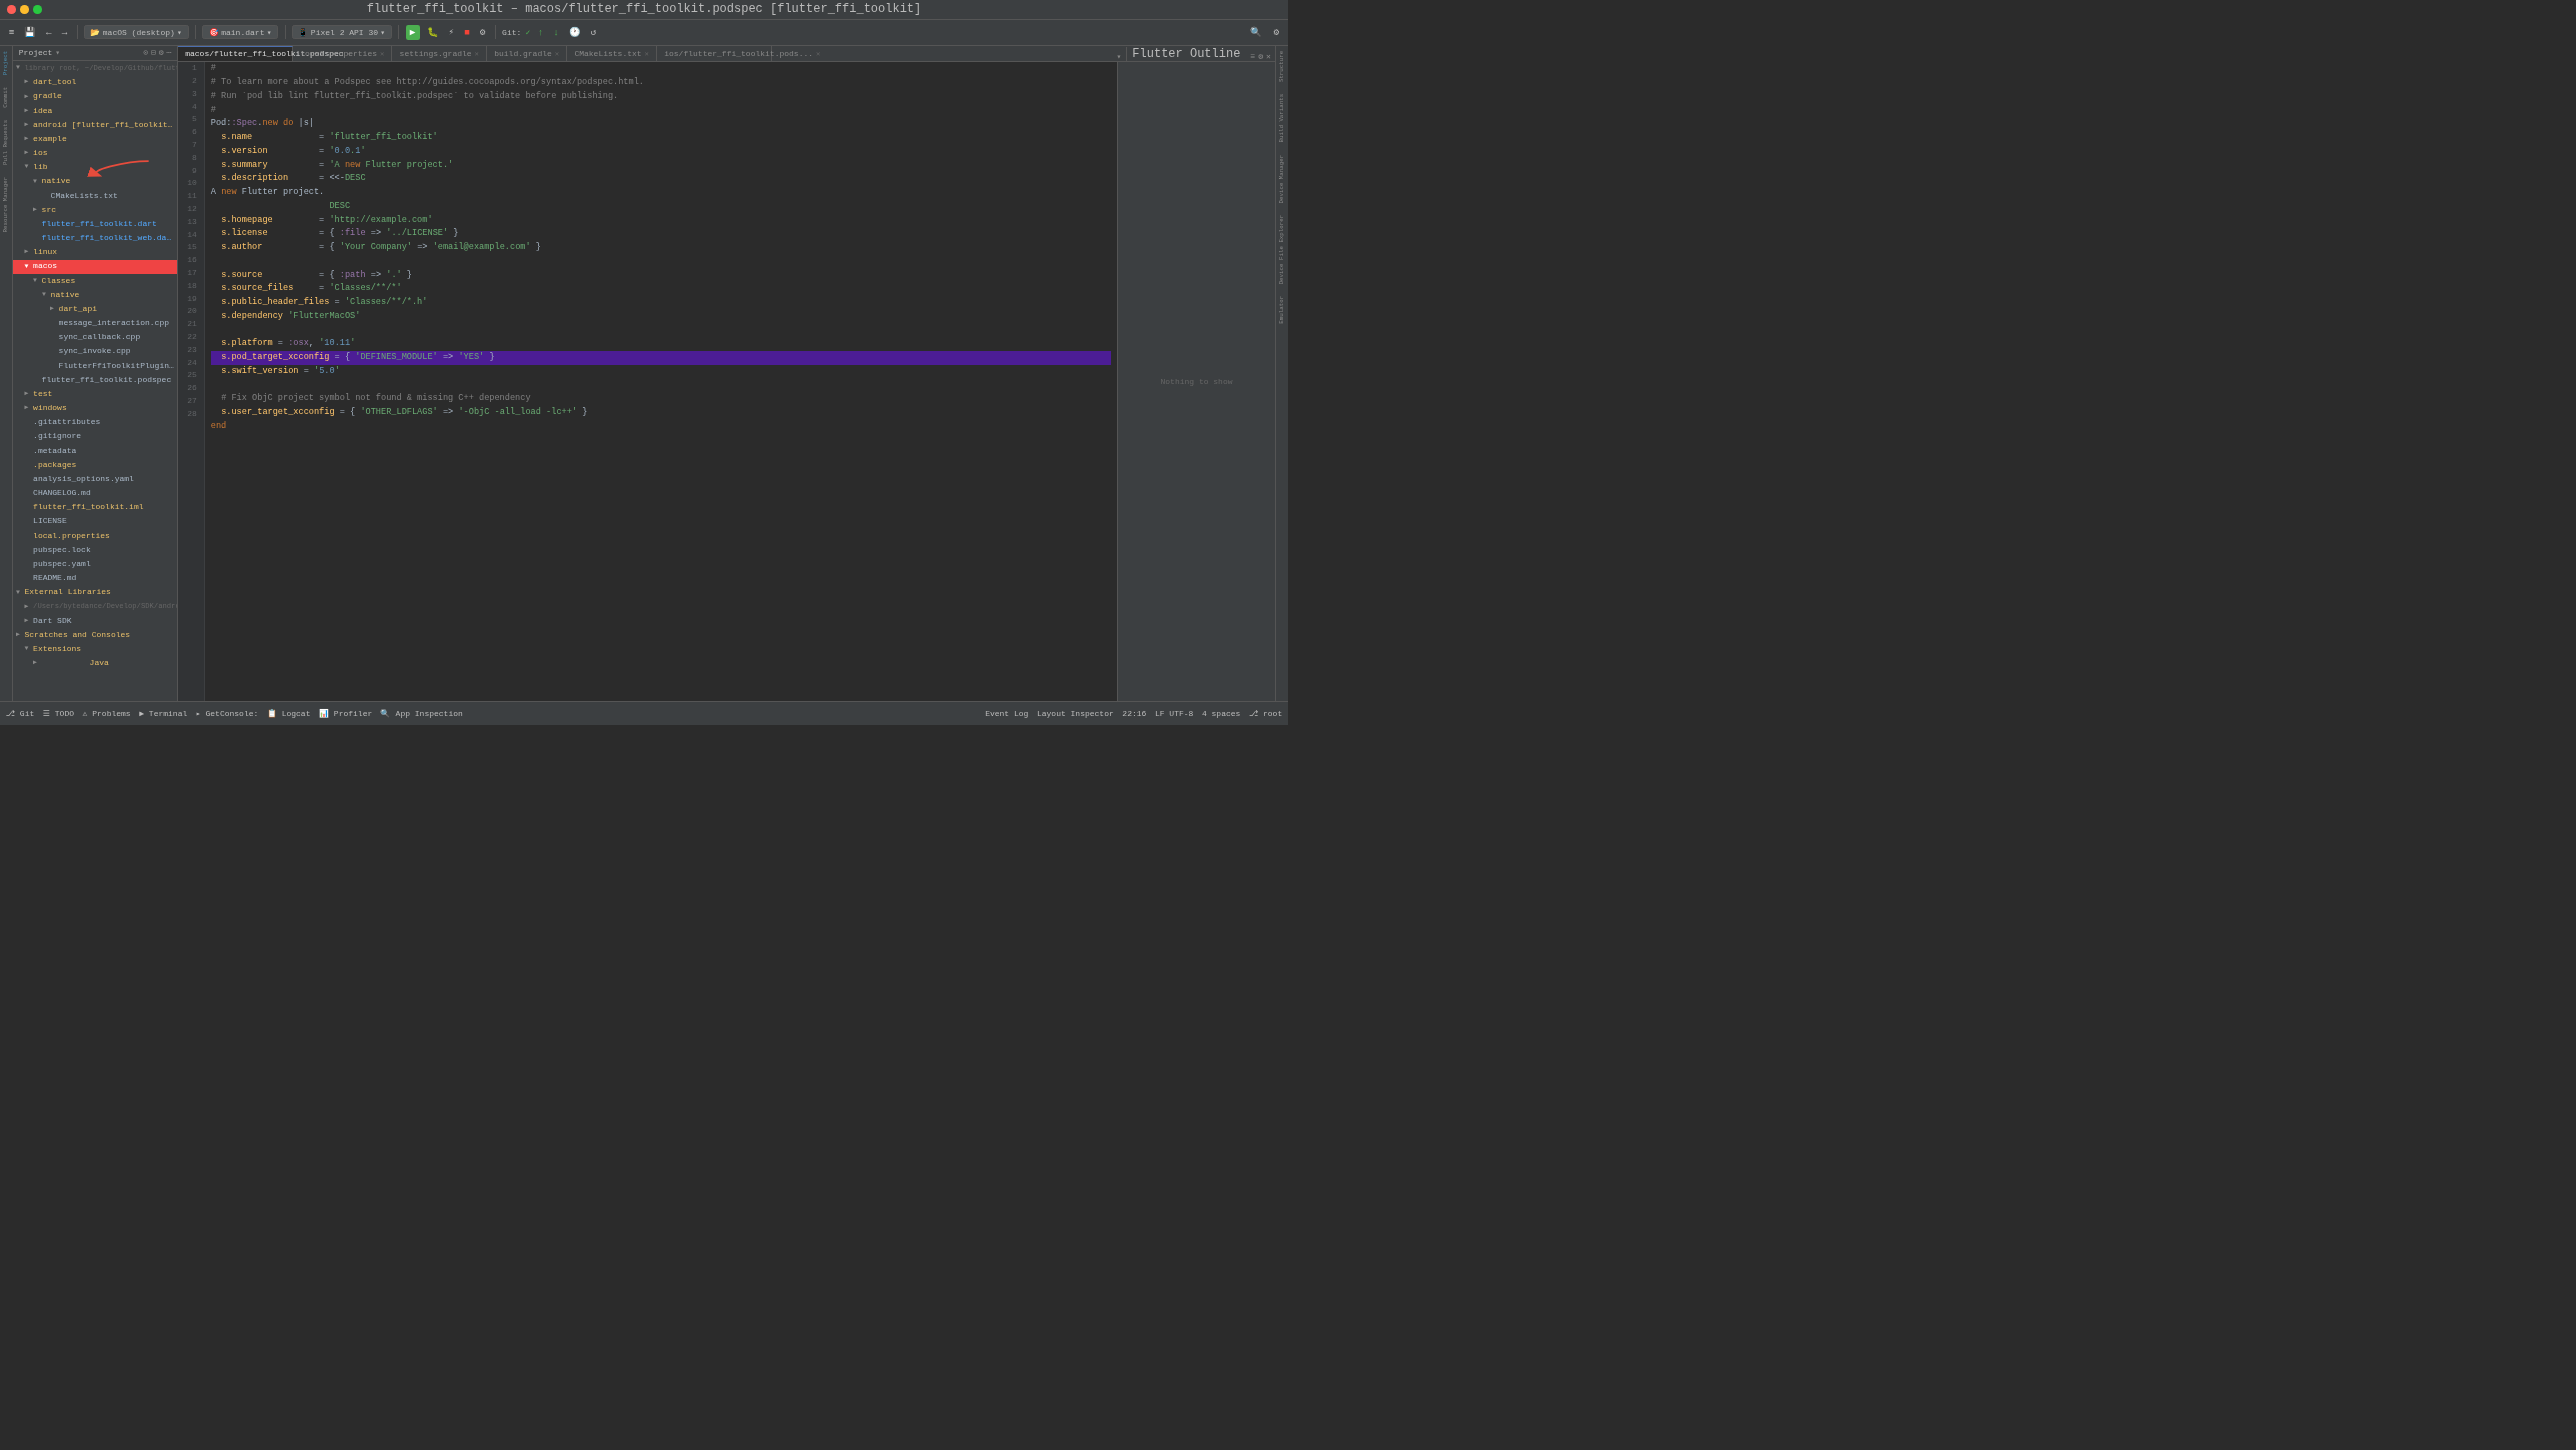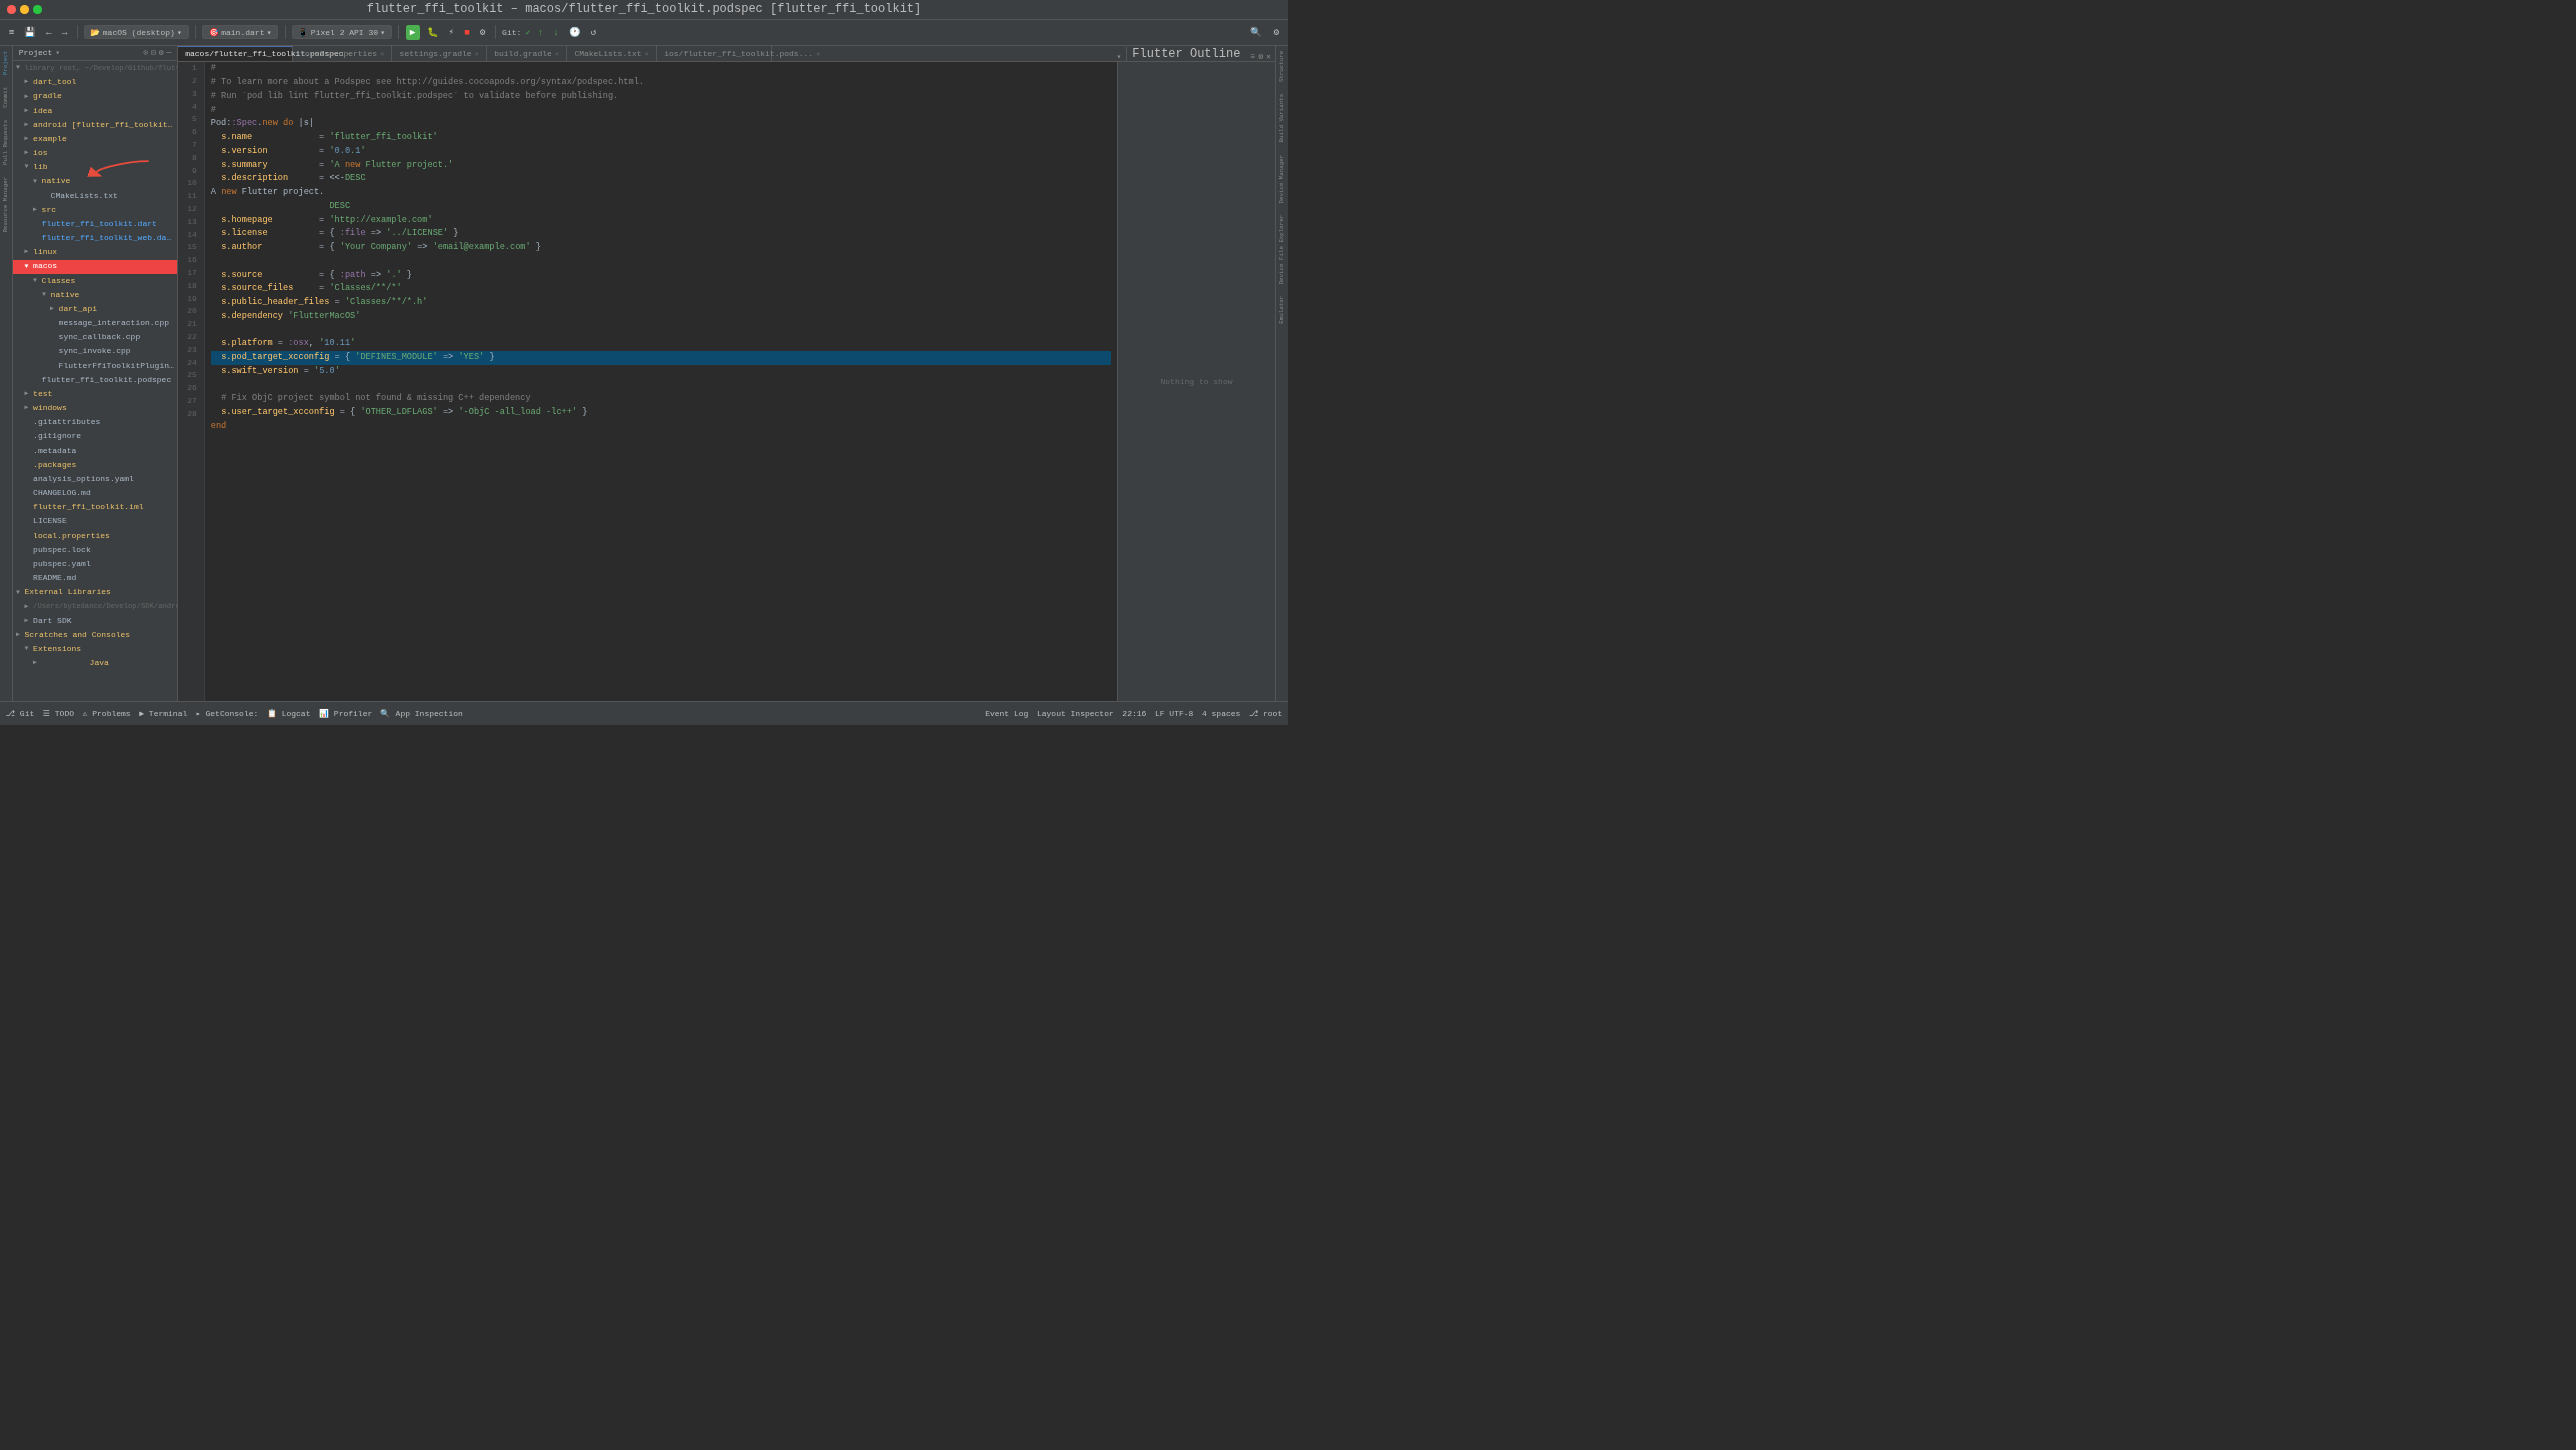--- a/index.html
+++ b/index.html
@@ -212,21 +212,21 @@
       padding: 0 5.8px;
       overflow: auto;
       background: #2b2b2b;
     }
     .code-line {
       display: block;
       white-space: pre;
       line-height: 1.6;
       min-height: 13.7px;
     }
-    .code-line.highlighted { background: #0c4a6e; }
+    .code-line.highlighted { background: #4c1d95; }
 
     
     .c-comment { color: #808080; }
     .c-keyword { color: #cc7832; }
     .c-string { color: #6aab73; }
     .c-method { color: #ffc66d; }
     .c-sym { color: #9876aa; }
     .c-num { color: #6897bb; }
     .c-op { color: #a9b7c6; }
 

